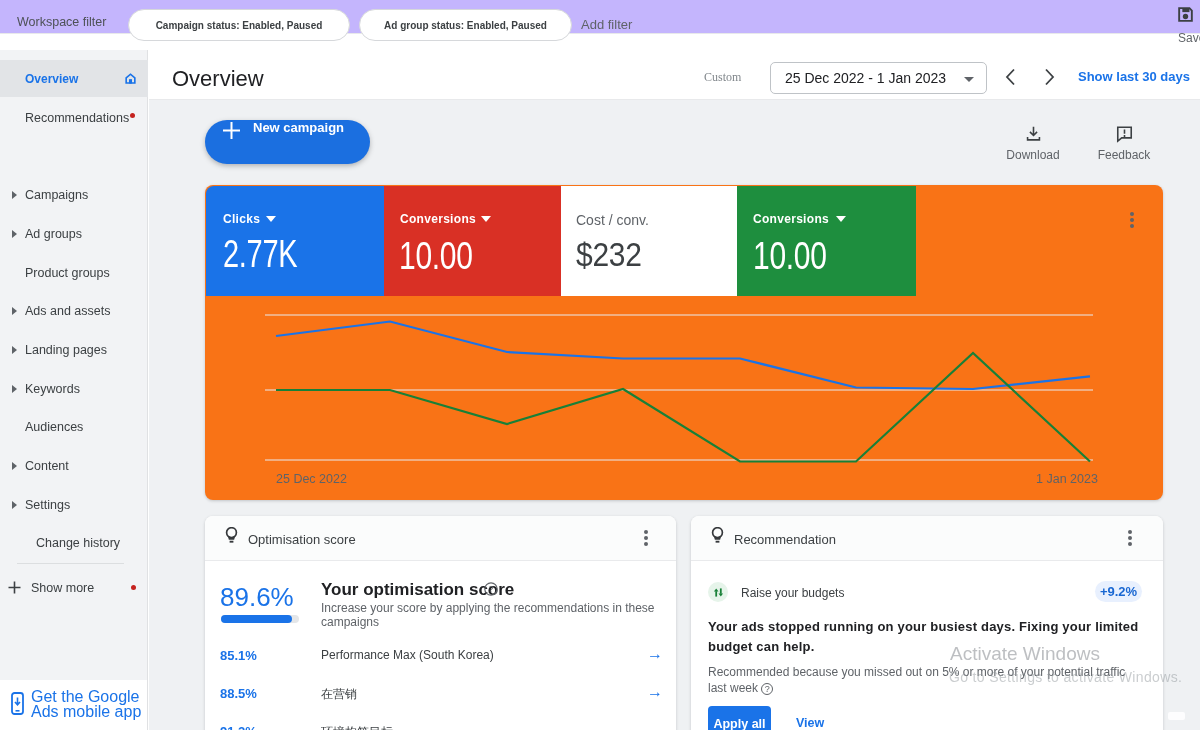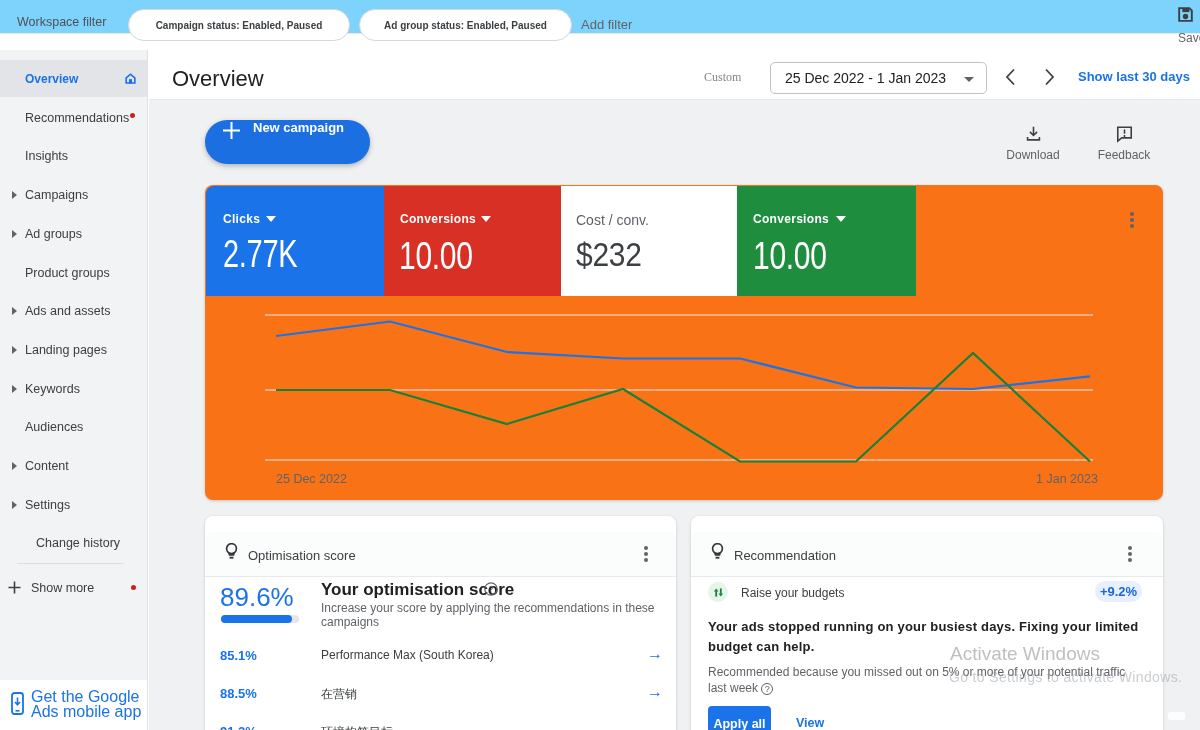--- a/index.html
+++ b/index.html
@@ -1,20 +1,20 @@
 <!DOCTYPE html>
 <html><head>
 <meta charset="utf-8">
 <style>
 * { margin:0; padding:0; box-sizing:border-box; }
 html,body { width:1200px; height:730px; overflow:hidden; font-family:"Liberation Sans",sans-serif; background:#fff; }
 #stage { position:relative; width:1200px; height:730px; overflow:hidden; }
 
 
-#topbar { position:absolute; left:0; top:0; width:1200px; height:34px; background:#7dd3fc; border-bottom:1px solid #e8e9eb; z-index:5; }
+#topbar { position:absolute; left:0; top:0; width:1200px; height:34px; background:#c4b5fd; border-bottom:1px solid #e8e9eb; z-index:5; }
 .wsf { position:absolute; left:17px; top:15px; font-size:12.5px; color:#4d5156; }
 .chip { position:absolute; top:9px; height:32px; border:1px solid #d6d8db; border-radius:16px; background:#fff; font-size:10px; font-weight:bold; color:#3c4043; display:flex; align-items:center; justify-content:center; white-space:nowrap; }
 .addfilter { position:absolute; left:581px; top:17px; font-size:13px; color:#5f6368; }
 .saveblk { position:absolute; left:1176px; top:5px; width:40px; text-align:left; }
 .saveblk .lbl { font-size:12px; color:#5f6368; margin-top:3px; margin-left:2px; }
 
 
 #sidebar { position:absolute; left:0; top:50px; width:148px; height:630px; background:#f2f3f5; border-right:1px solid #e0e1e3; z-index:4; }
 #sidebelow { position:absolute; left:0; top:680px; width:148px; height:50px; background:#fff; border-right:1px solid #e0e1e3; z-index:4; }
 .navitem { position:absolute; left:0; width:148px; height:37px; font-size:12.5px; color:#3c4043; display:flex; align-items:center; }
@@ -42,21 +42,21 @@
 
 #bigcard { position:absolute; left:56px; top:85px; width:958px; height:315px; background:#f97316; border-radius:8px; box-shadow:0 1px 3px rgba(60,64,67,.25); }
 .score { position:absolute; top:1px; height:110px; color:#fff; }
 .score .slabel { position:absolute; top:26px; font-size:12px; font-weight:bold; letter-spacing:.3px; }
 .score .scaret { position:absolute; top:30px; width:0; height:0; border-top:6px solid #fff; border-left:5.5px solid transparent; border-right:5.5px solid transparent; }
 .score .sval { position:absolute; top:47px; font-size:29px; letter-spacing:-.3px; transform:scaleY(1.32); transform-origin:left top; }
 .dots3 { width:4px; height:4px; border-radius:50%; background:#5f6368; box-shadow:0 6px 0 #5f6368, 0 12px 0 #5f6368; }
 
 
 .card { position:absolute; top:416px; height:280px; background:#fff; border-radius:8px 8px 0 0; box-shadow:0 1px 3px rgba(60,64,67,.25); }
-.cardhead { position:absolute; left:0; top:16px; right:0; height:45px; background:#fbfcfc; border-bottom:1px solid #e9eaec; border-radius:8px 8px 0 0; }
+.cardhead { position:absolute; left:0; top:0; right:0; height:45px; background:#fbfcfc; border-bottom:1px solid #e9eaec; border-radius:8px 8px 0 0; }
 .cardhead .htxt { position:absolute; left:43px; top:16px; font-size:13px; color:#3c4043; }
 .pct { position:absolute; color:#1a73e8; font-size:13px; font-weight:bold; }
 .rowtxt { position:absolute; font-size:12px; color:#3c4043; }
 .goarrow { position:absolute; color:#1a73e8; font-size:16px; }
 
 
 #wm1 { position:absolute; left:950px; top:643px; font-size:19px; color:rgba(128,133,138,.52); z-index:6; }
 #wm2 { position:absolute; left:949px; top:669px; font-size:14px; letter-spacing:.35px; color:rgba(145,150,155,.48); z-index:6; }
 </style>
 </head>
@@ -83,23 +83,20 @@
         <span class="txt">Overview</span>
         <svg style="position:absolute;right:11px;top:12px;" width="13" height="13" viewBox="0 0 24 24">
           <path fill="#1a73e8" fill-rule="evenodd" d="M12 2.5 L2.5 10 V21.5 H21.5 V10 Z M5.5 11.5 L12 6.2 L18.5 11.5 V18.8 H14.8 V13.5 H9.2 V18.8 H5.5 Z"></path>
           <rect x="9.8" y="14" width="4.4" height="7.5" fill="#1a73e8"></rect>
         </svg>
       </div>
       <div class="navitem" style="top: 49px;">
         <span class="txt">Recommendations</span>
         <span class="reddot" style="margin-left:1px; margin-bottom:4px;"></span>
       </div>
-      <div class="navitem" style="top: 87px;">
-        <span class="txt">Insights</span>
-      </div>
       <div class="navitem" style="top: 126px;">
         <span class="arr"></span>
         <span class="txt">Campaigns</span>
       </div>
       <div class="navitem" style="top: 165px;">
         <span class="arr"></span>
         <span class="txt">Ad groups</span>
       </div>
       <div class="navitem" style="top: 204px;">
         <span class="txt">Product groups</span>

